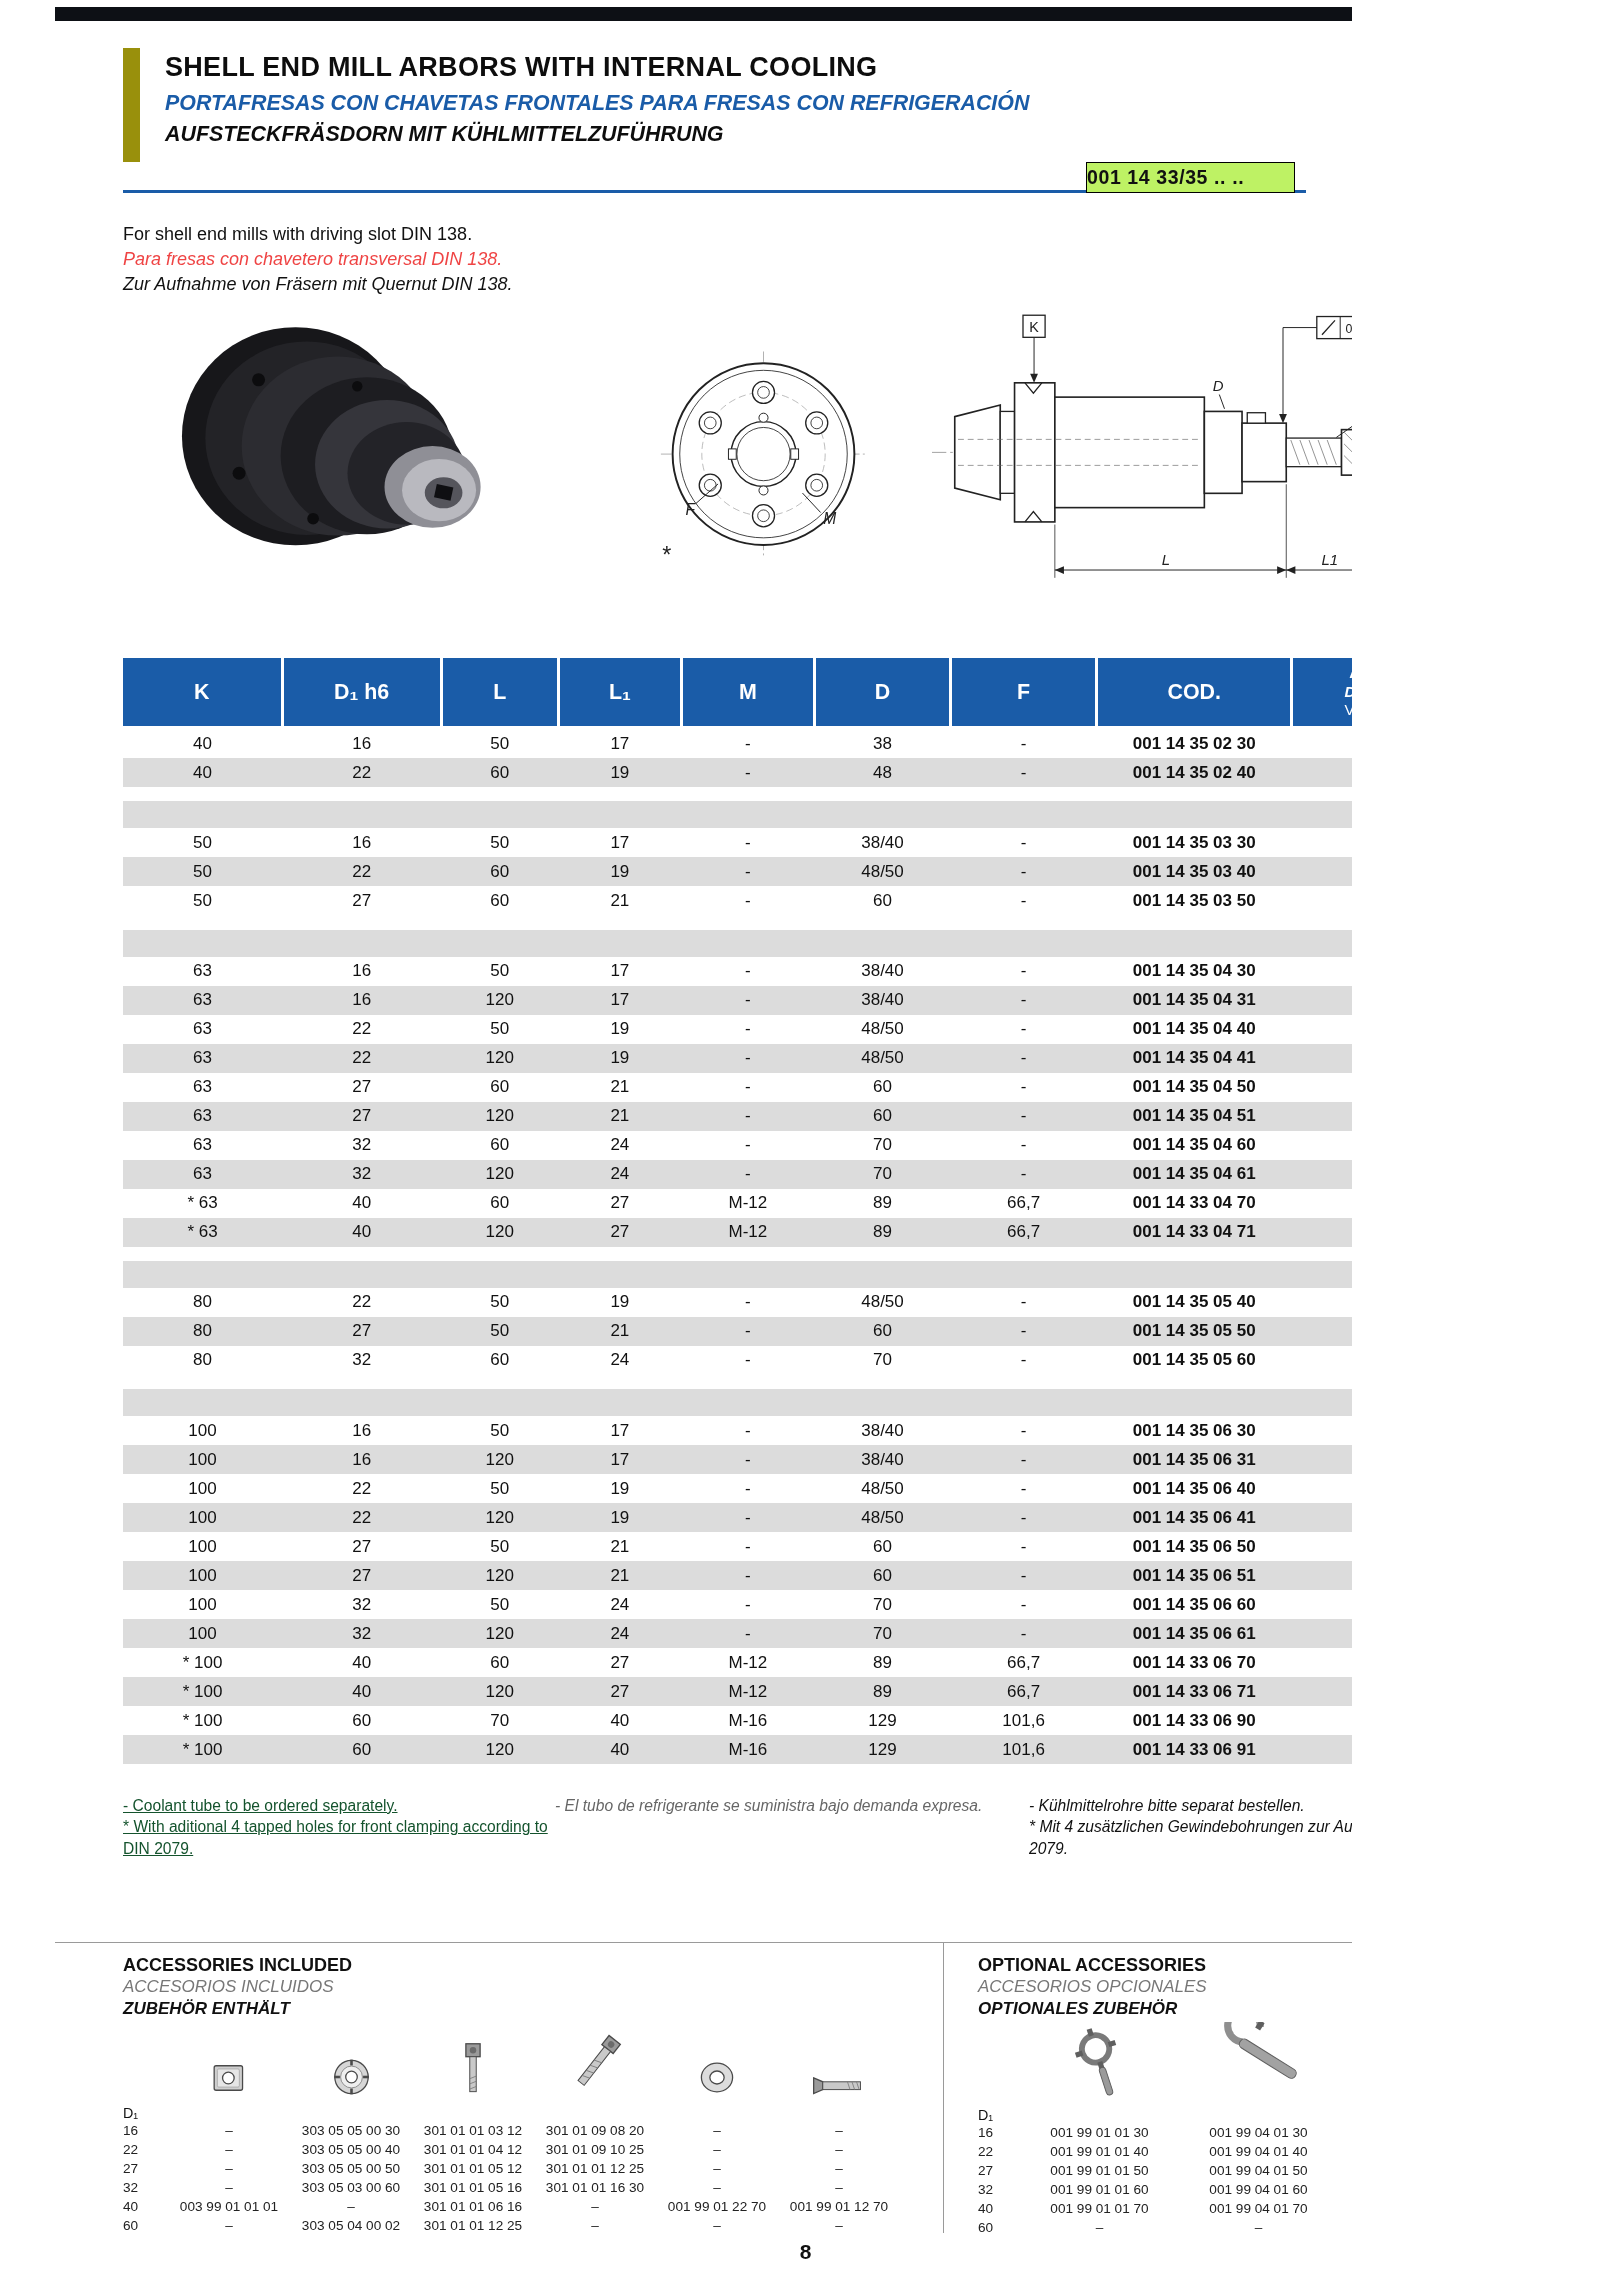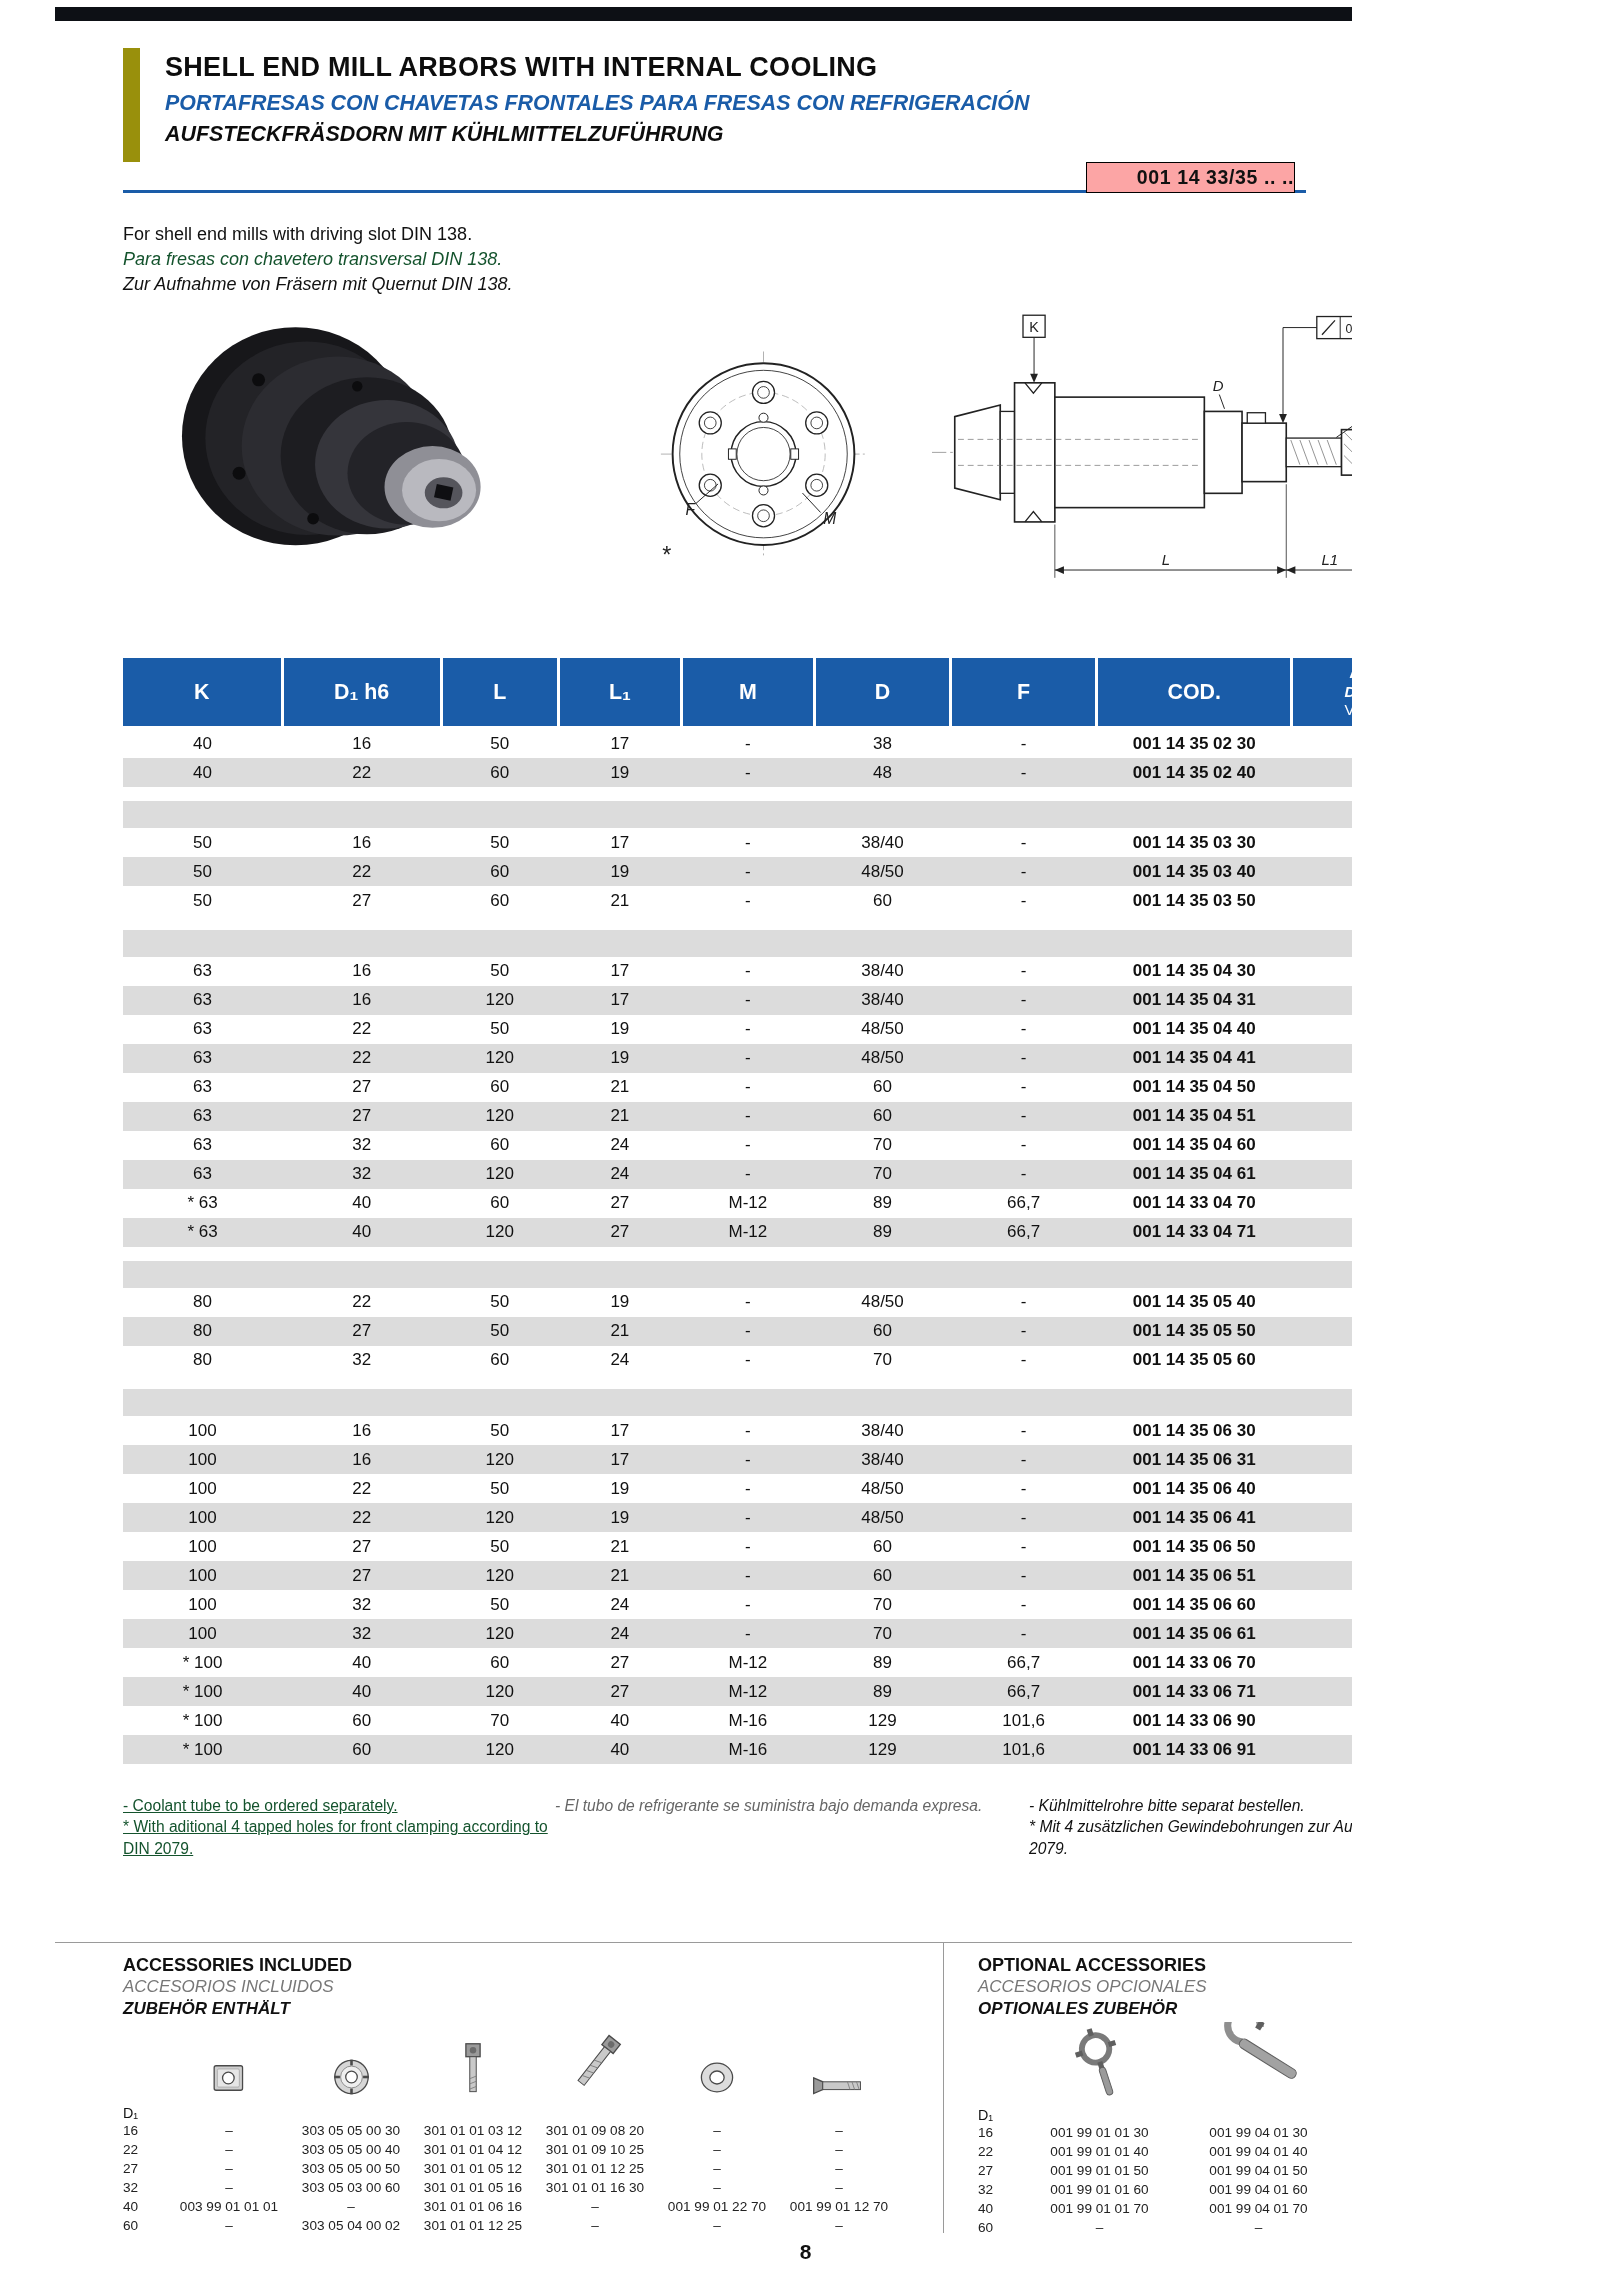--- a/index.html
+++ b/index.html
@@ -9,29 +9,29 @@
   }
   
   .topbar { position:absolute; left:55px; top:6.5px; width:1504px; height:14.3px; background:#0d1015; }
   .header-block { position:absolute; left:123px; top:48px; display:flex; }
   .gold-bar { width:17px; height:114px; background:#99900c; margin-right:25px; flex:none; }
   .title-en { font-size:27px; font-weight:bold; letter-spacing:0.3px; color:#0d0d0d; margin-top:3.9px; }
   .title-es { font-size:21.4px; font-weight:bold; font-style:italic; color:#1a5ca8; margin-top:7.8px; }
   .title-de { font-size:21.4px; font-weight:bold; font-style:italic; color:#0d0d0d; margin-top:6.5px; }
   .blue-line { position:absolute; left:123px; top:190px; width:1183px; height:3.2px; background:#1a5ca8; }
   .code-box {
-    position:absolute; left:1086px; top:162px; width:207px; height:29px; background:#fca5a5;
-    border:1.9px solid #000; font-size:19.5px; font-weight:bold; text-align:right; line-height:29px; letter-spacing:0.6px;
+    position:absolute; left:1086px; top:162px; width:207px; height:29px; background:#bef264;
+    border:1.9px solid #000; font-size:19.5px; font-weight:bold; text-align:left; line-height:29px; letter-spacing:0.6px;
   }
   .logo { position:absolute; left:1337px; top:43px; width:188px; height:153px; }
   
   .intro { position:absolute; left:123px; top:222px; }
   .intro div { font-size:18px; line-height:25px; }
   .intro-en { color:#111; }
-  .intro-es { color:#14532d; font-style:italic; }
+  .intro-es { color:#ef4444; font-style:italic; }
   .intro-de { color:#111; font-style:italic; }
   
   .drawings { position:absolute; left:123px; top:296px; width:1371px; height:335px; }
   .photo      { position:absolute; left:19.5px;  top:6.5px; }
   .front-view { position:absolute; left:530px; top:49px; }
   .side-view  { position:absolute; left:796px; top:9.7px; }
   .drawings text { fill:#222; }
   
   .main-table { position:absolute; left:123px; top:658px; width:1361px; border-collapse:collapse; table-layout:fixed; }
   .main-table th {

